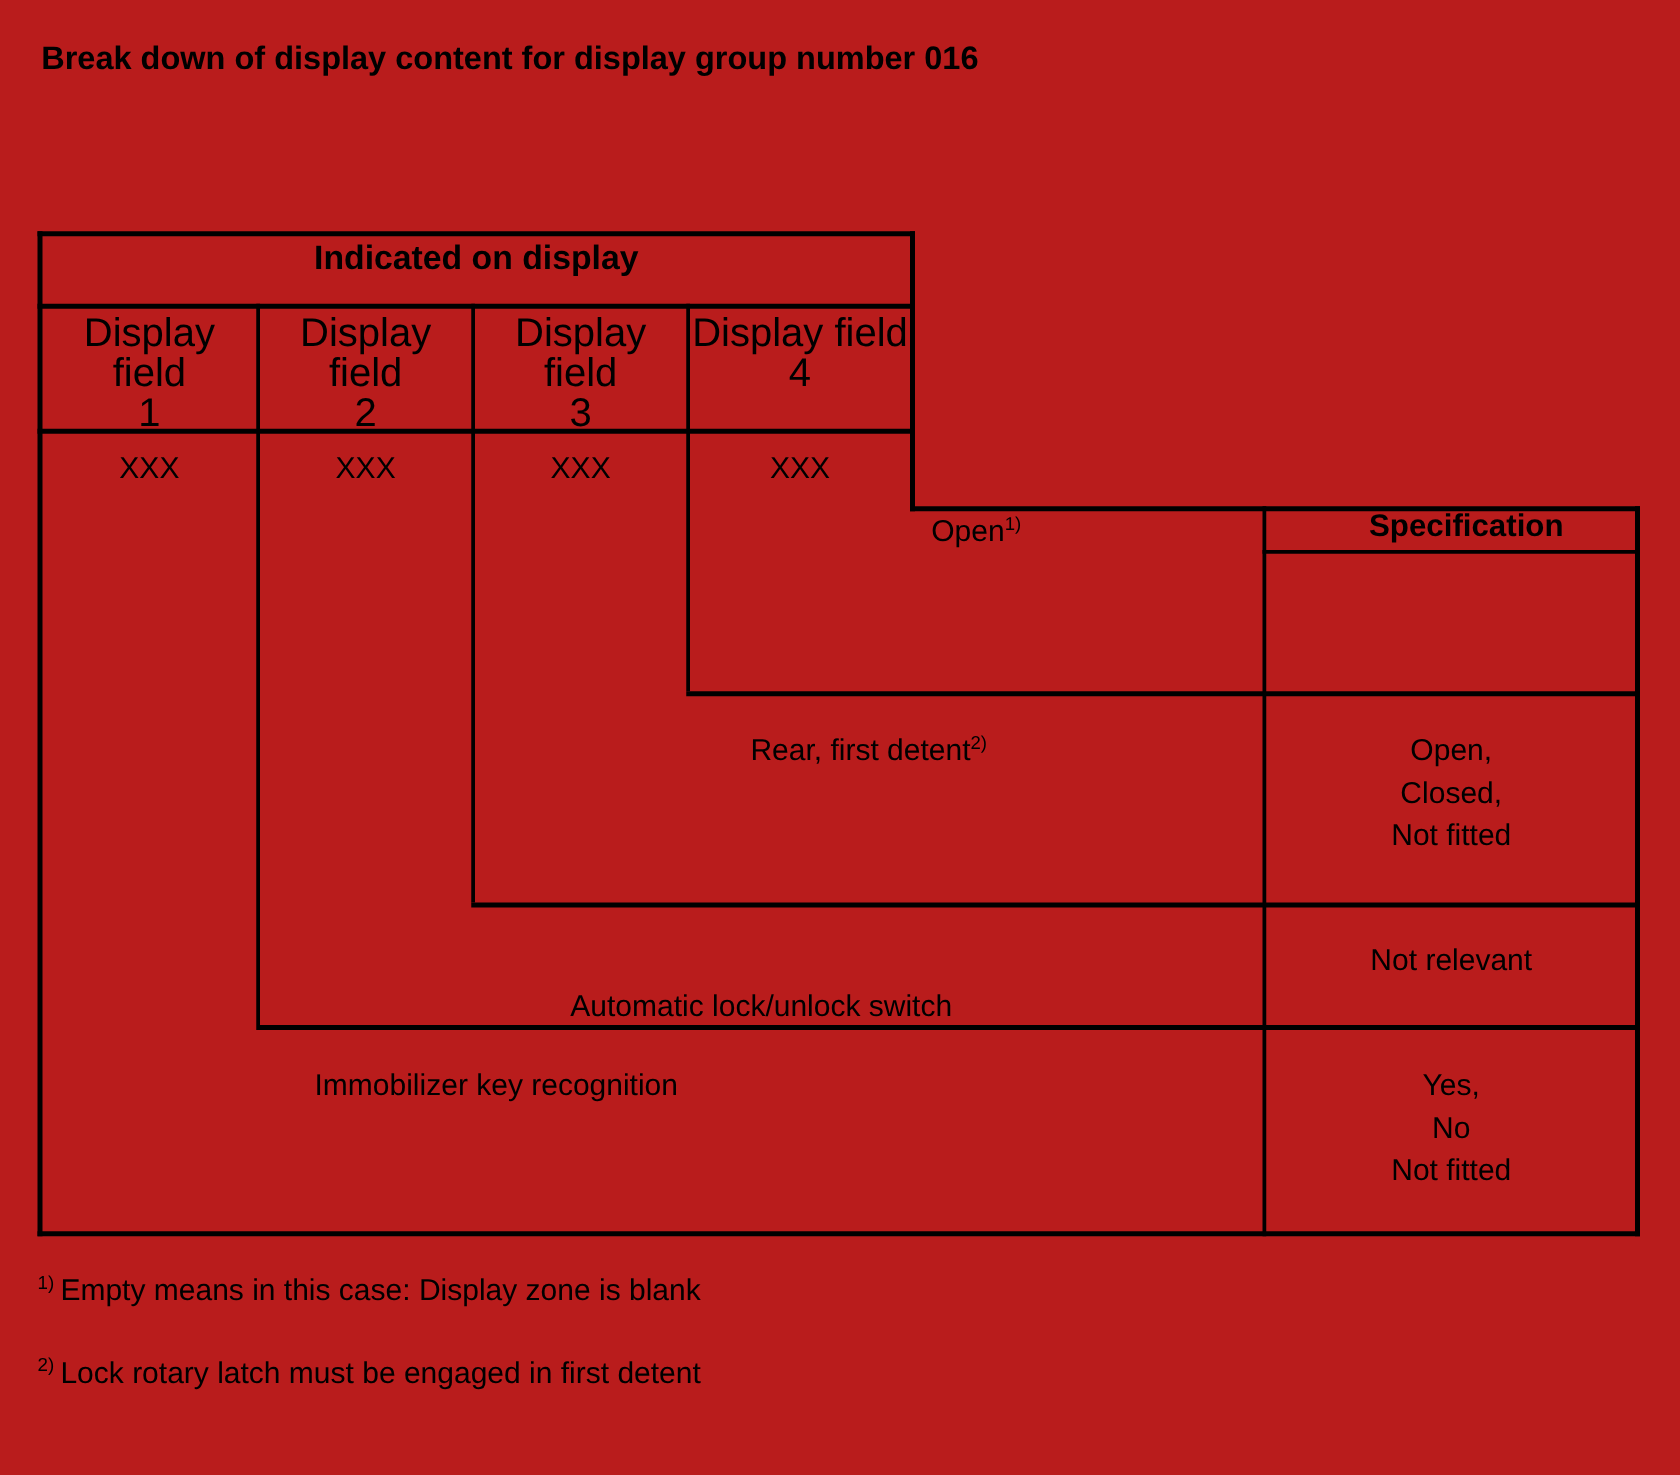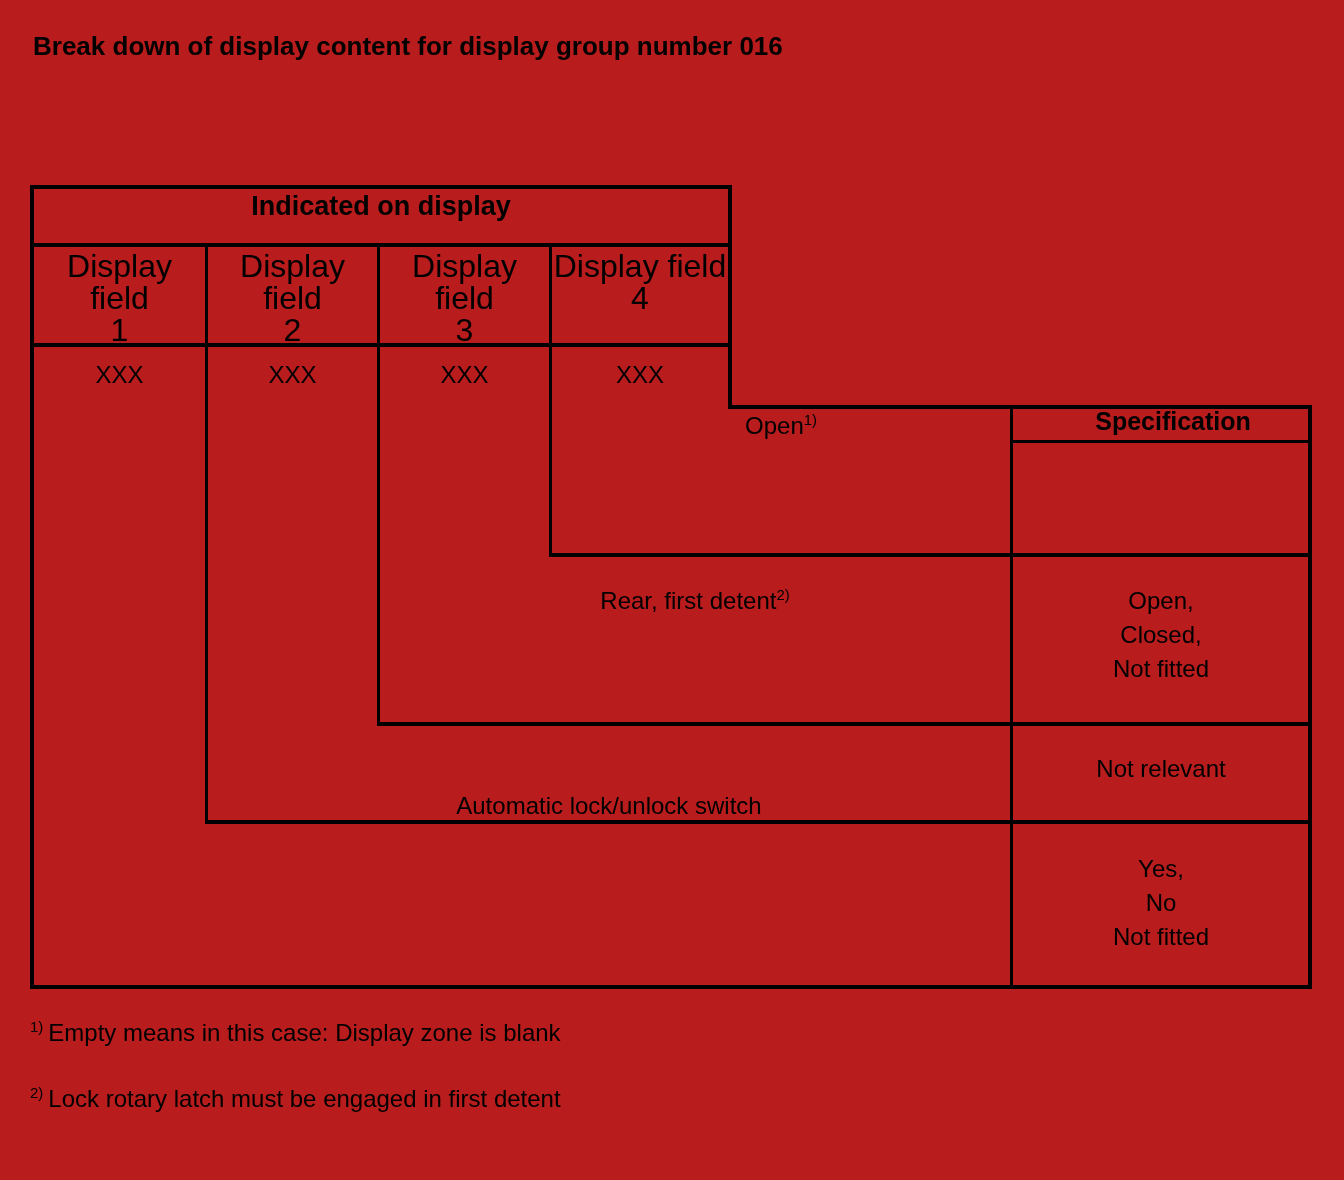--- a/index.html
+++ b/index.html
@@ -181,20 +181,23 @@
   </div>
 
   <div class="cell cell-top" style="left:380px; top:584px; width:630px; height:138px;">
     <span class="cell-txt"><span>Rear, first detent</span><sup>2)</sup></span>
   </div>
 
   <div class="cell cell-top" style="left:208px; top:752px; width:802px; height:68px;margin-top:37px;">
     <span class="cell-txt">Automatic lock/unlock switch</span>
   </div>
 
+  <div class="cell cell-top" style="left:34px; top:852px; width:726px; height:133px;">
+    <span class="cell-txt">Immobilizer key recognition</span>
+  </div>
 
   <div class="cell cell-mid" style="left:1014px; top:444px; width:294px; height:109px;">
     <span class="cell-txt"></span>
   </div>
 
   <div class="cell cell-top" style="left:1014px; top:584px; width:294px; height:138px;">
     <span class="cell-txt">Open,
 Closed,
 Not fitted</span>
   </div>

